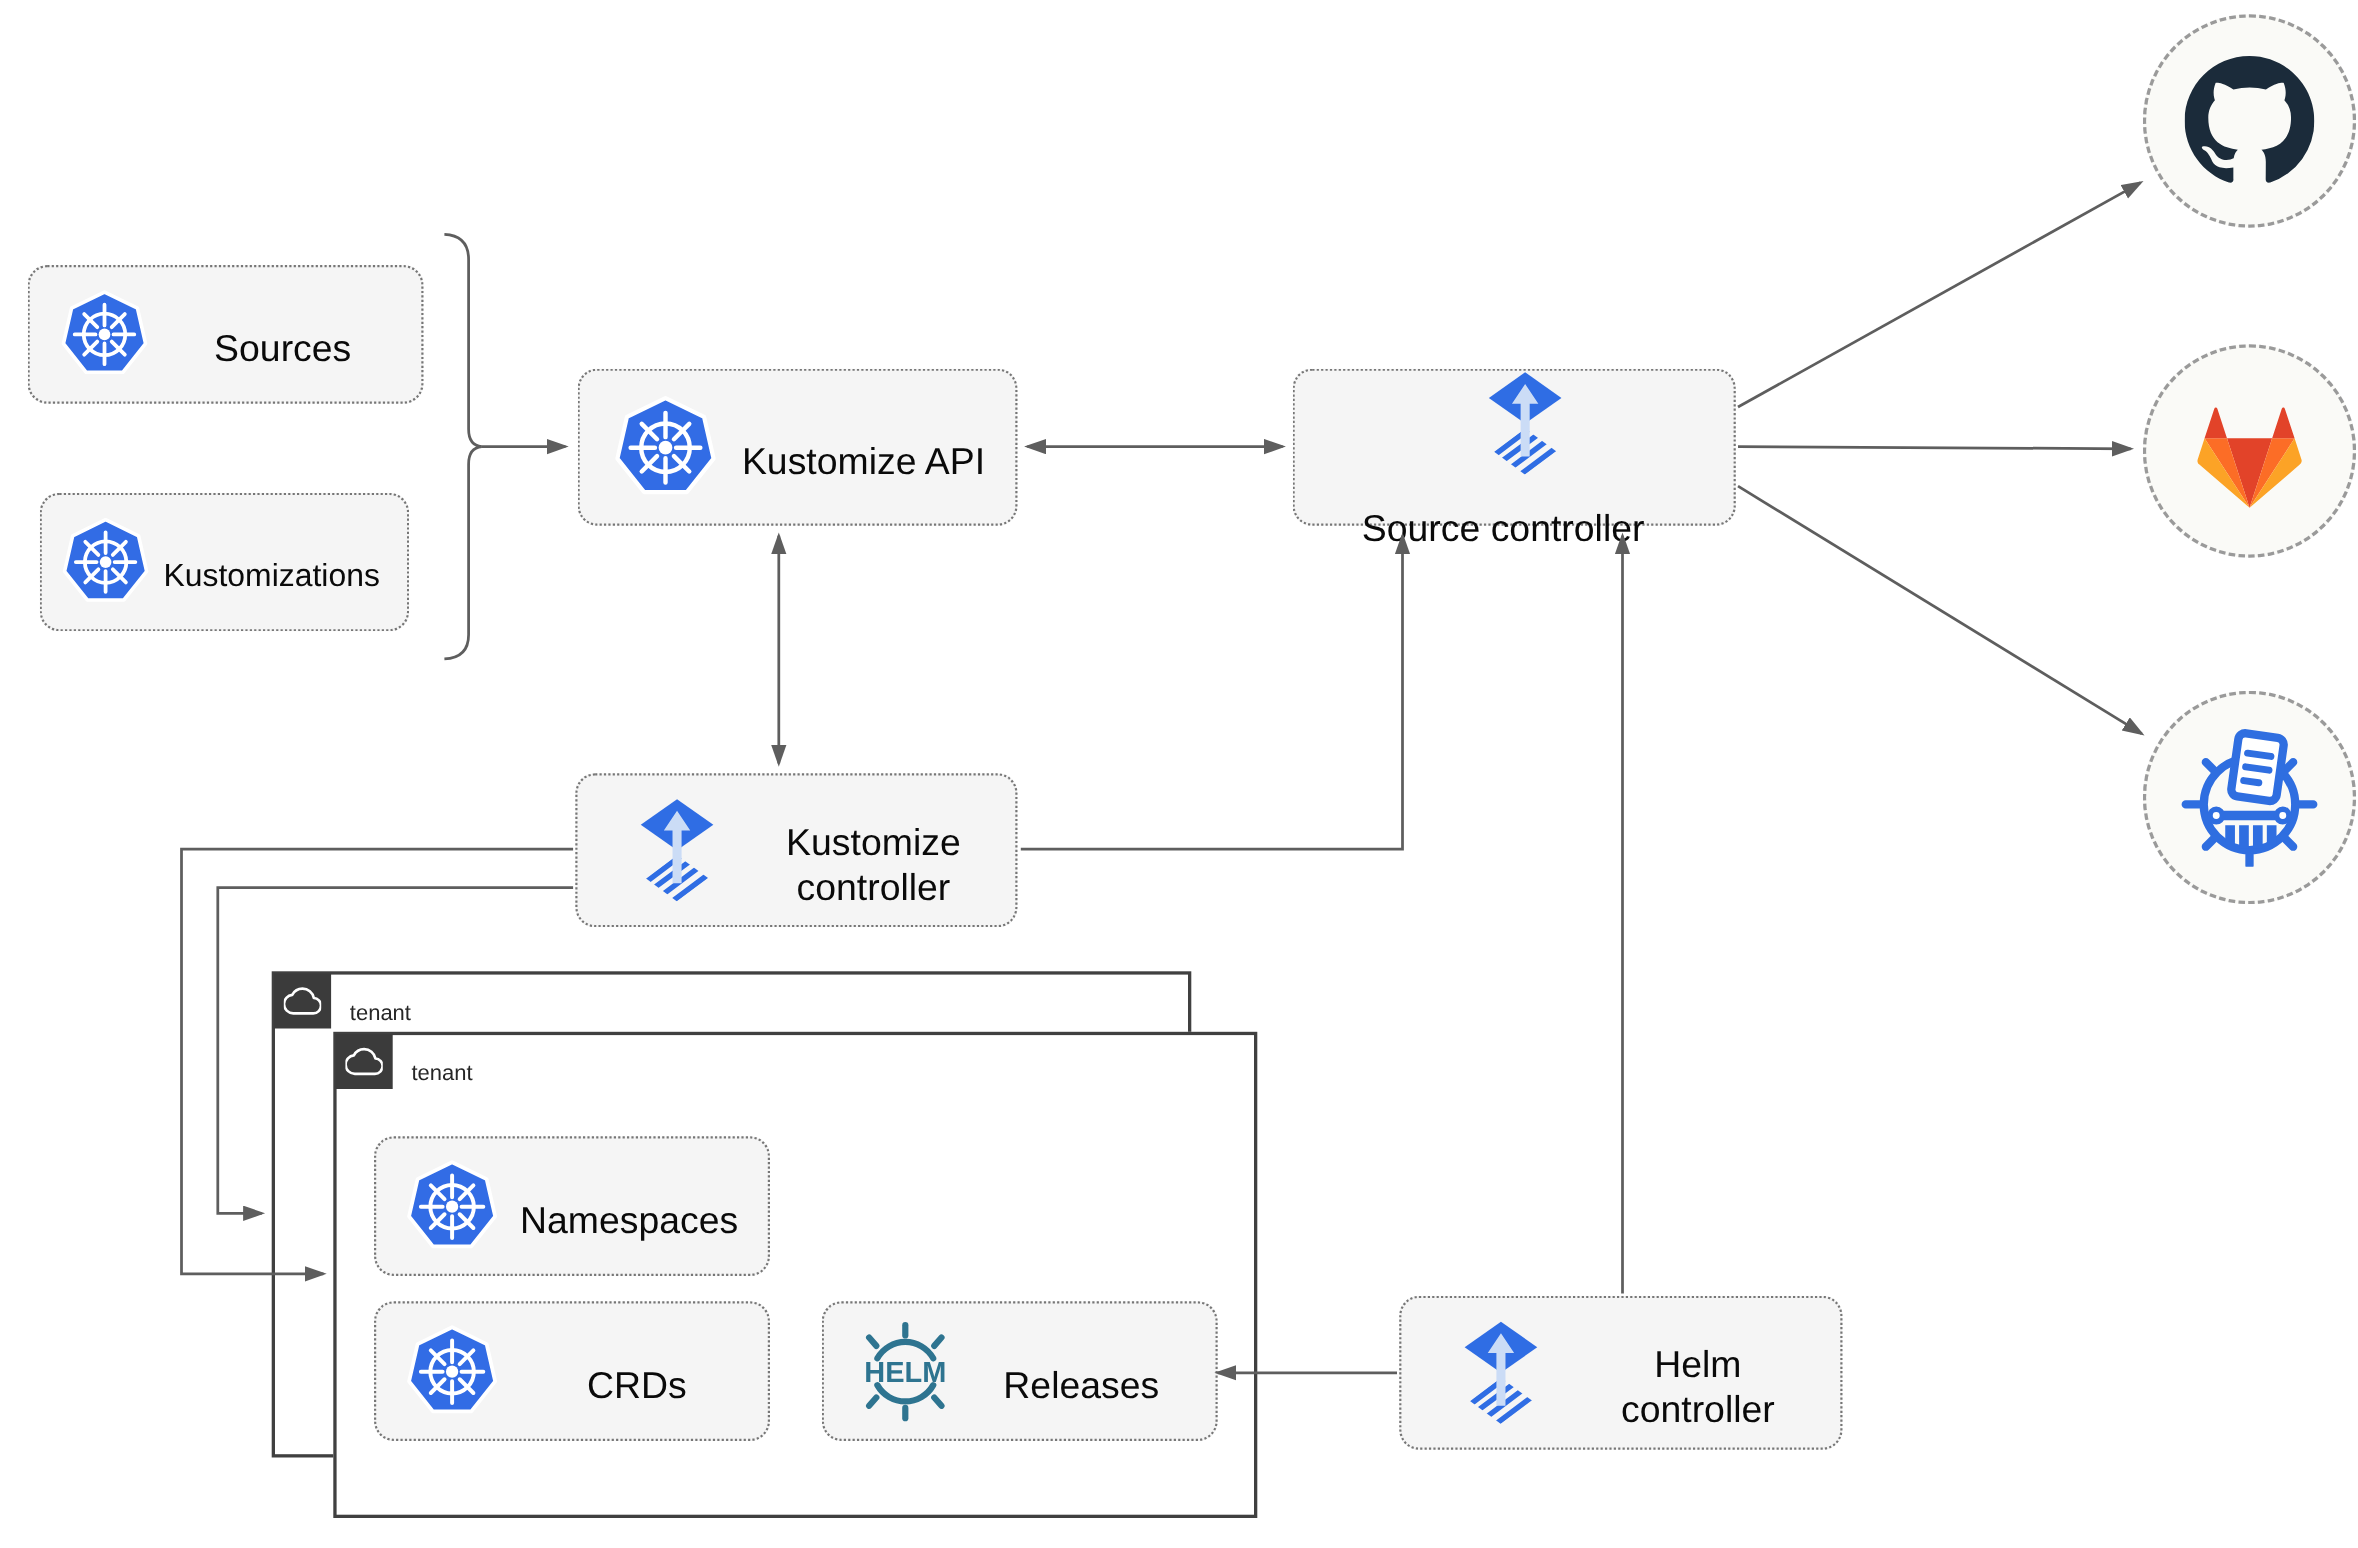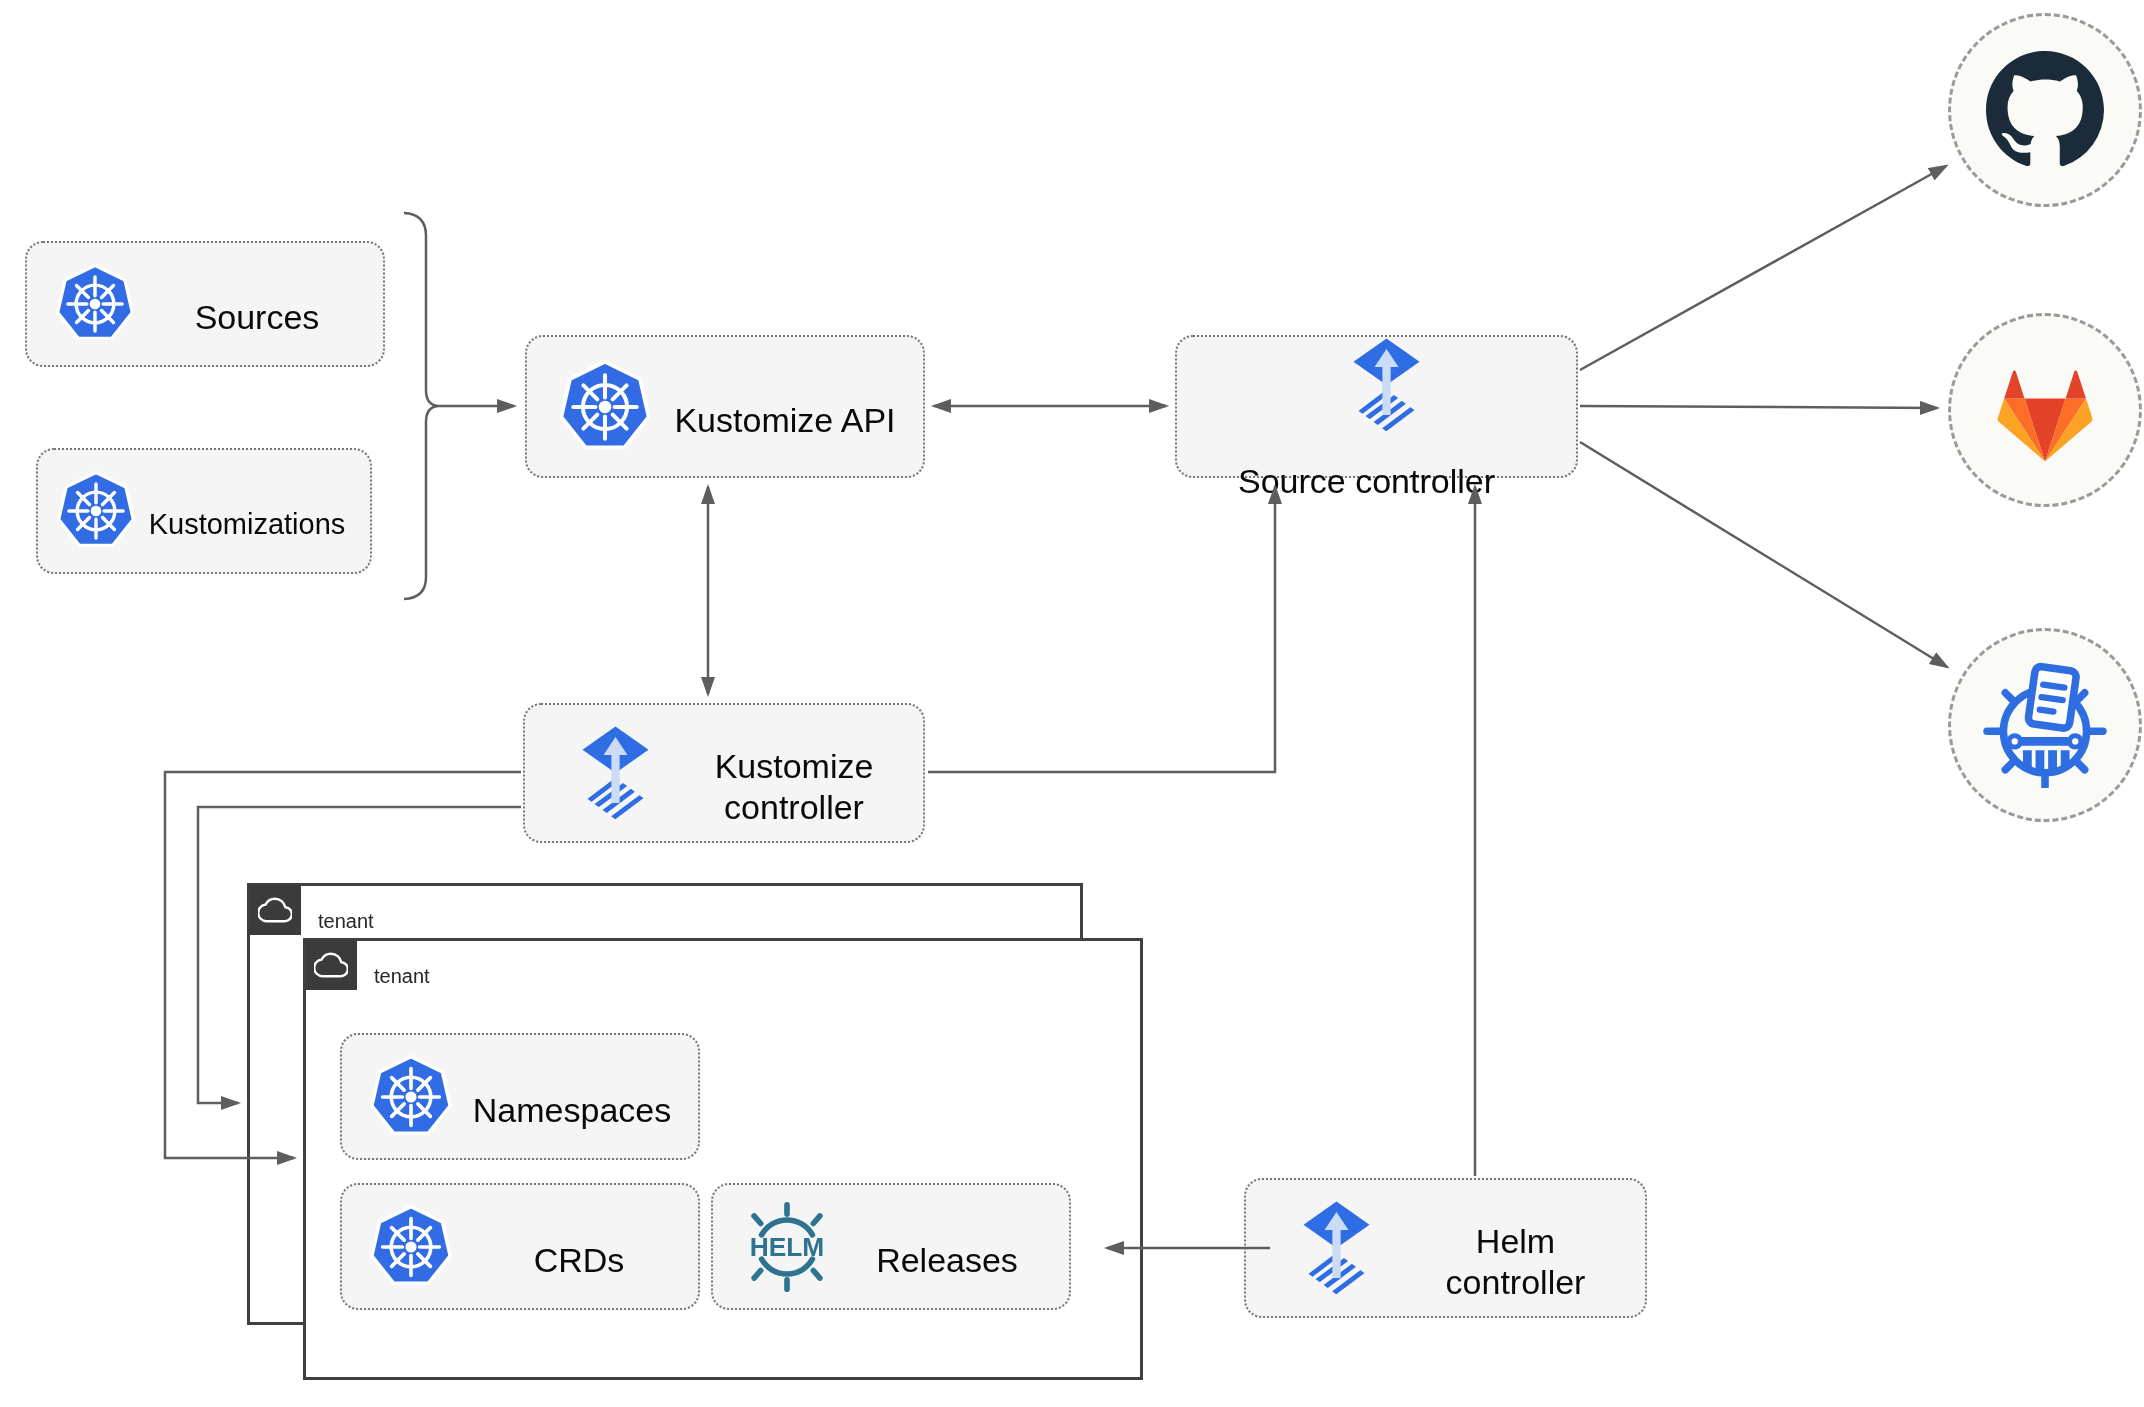--- a/index.html
+++ b/index.html
@@ -136,21 +136,21 @@
             <path d="M28,121 L88,76"></path>
             <path d="M44,126 L96,87"></path>
             <path d="M62,128 L98,100"></path>
           </g>
           <polygon points="50,16 66,40 55.5,40 55.5,104 44.5,104 44.5,40 34,40" fill="#cbdcf6"></polygon>
         </svg>
       </span>
     <span class="label">Kustomize controller</span>
   </div>
 
-  <div class="node" style="left:1244px;top:1178px;width:403px;height:140px;justify-content:center;">
+  <div class="node" style="left:1272px;top:1178px;width:403px;height:140px;justify-content:center;">
     <span class="icon" style="width:140px;padding-left:20px;">
         <svg viewBox="0 0 100 128" width="79" height="96">
           <polygon points="50,2 94,33 50,64 6,33" fill="#2f6de4"></polygon>
           <defs>
             <clipPath id="fxc">
               <polygon points="50,70 88,98 50,126 12,98"></polygon>
             </clipPath>
           </defs>
           <g clip-path="url(#fxc)" stroke="#2f6de4" stroke-width="6.5" stroke-linecap="round">
             <path d="M4,96 L44,66"></path>
@@ -188,21 +188,21 @@
           <g stroke="#ffffff" stroke-width="4.2" stroke-linecap="round" fill="none">
             <circle cx="50" cy="50" r="23"></circle>
             <path d="M50,17 V40 M50,60 V83 M17,50 H40 M60,50 H83 M27.5,27.5 L42,42 M58,58 L72.5,72.5 M72.5,27.5 L58,42 M42,58 L27.5,72.5"></path>
           </g>
           <circle cx="50" cy="50" r="6.5" fill="#ffffff"></circle>
         </svg>
       </span>
     <span class="label">CRDs</span>
   </div>
 
-  <div class="node" style="left:711px;top:1183px;width:360px;height:127px;">
+  <div class="node" style="left:747px;top:1183px;width:360px;height:127px;">
     <span class="icon" style="width:116px;padding-left:16px;">
         <svg viewBox="0 0 100 100" width="94" height="94">
           <g stroke="#2e7490" stroke-width="6" stroke-linecap="round" fill="none">
             <path d="M23,37 A31,31 0 0 1 77,37"></path>
             <path d="M23,63 A31,31 0 0 0 77,63"></path>
             <path d="M50,5 V15"></path>
             <path d="M15,17 L22,25"></path>
             <path d="M85,17 L78,25"></path>
             <path d="M50,95 V85"></path>
             <path d="M15,83 L22,75"></path>

